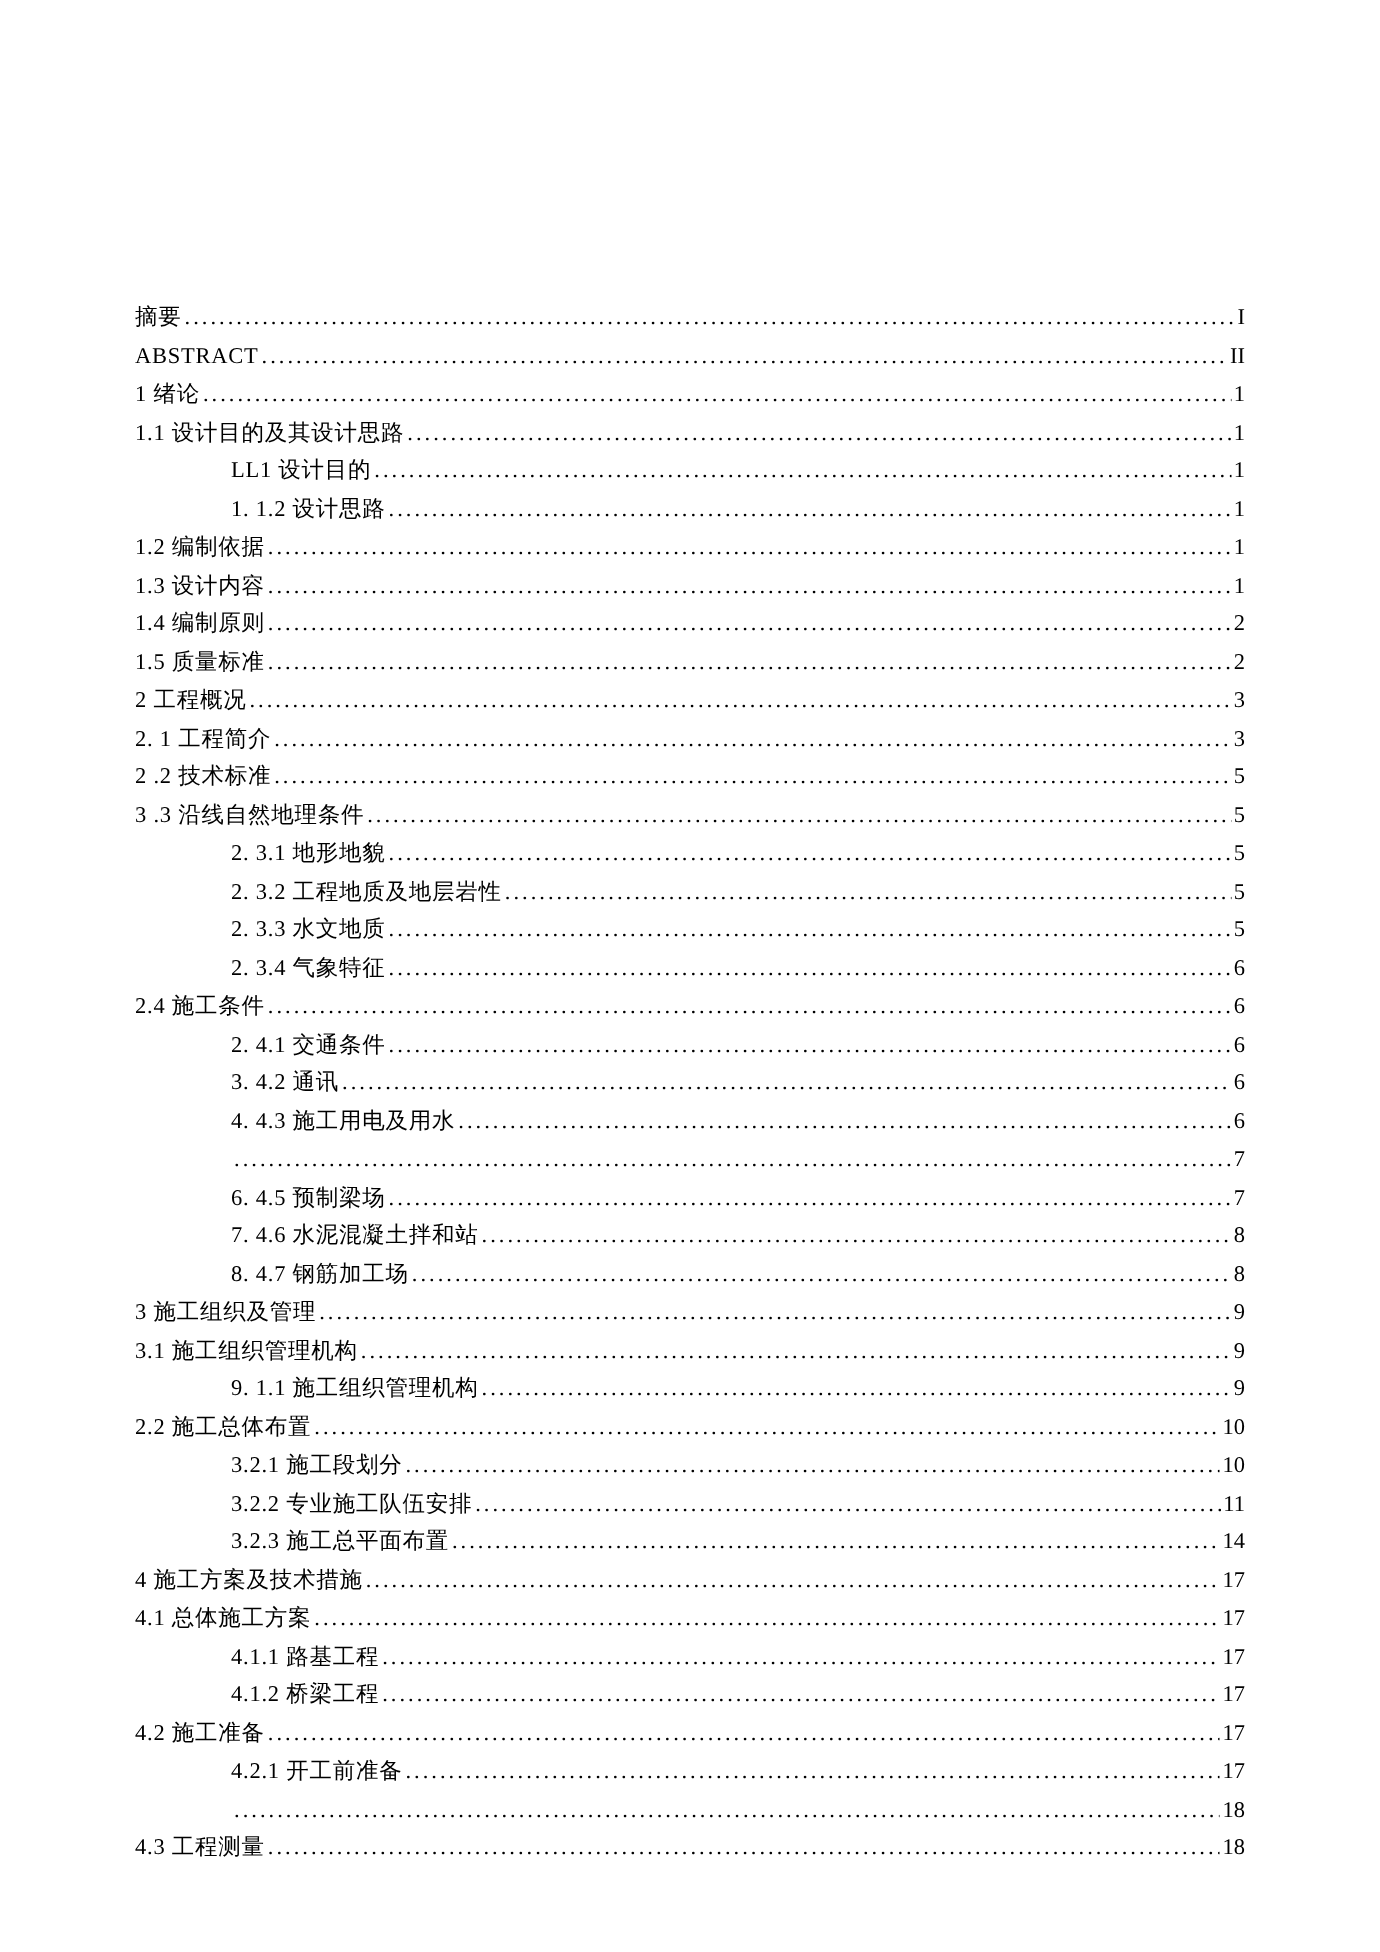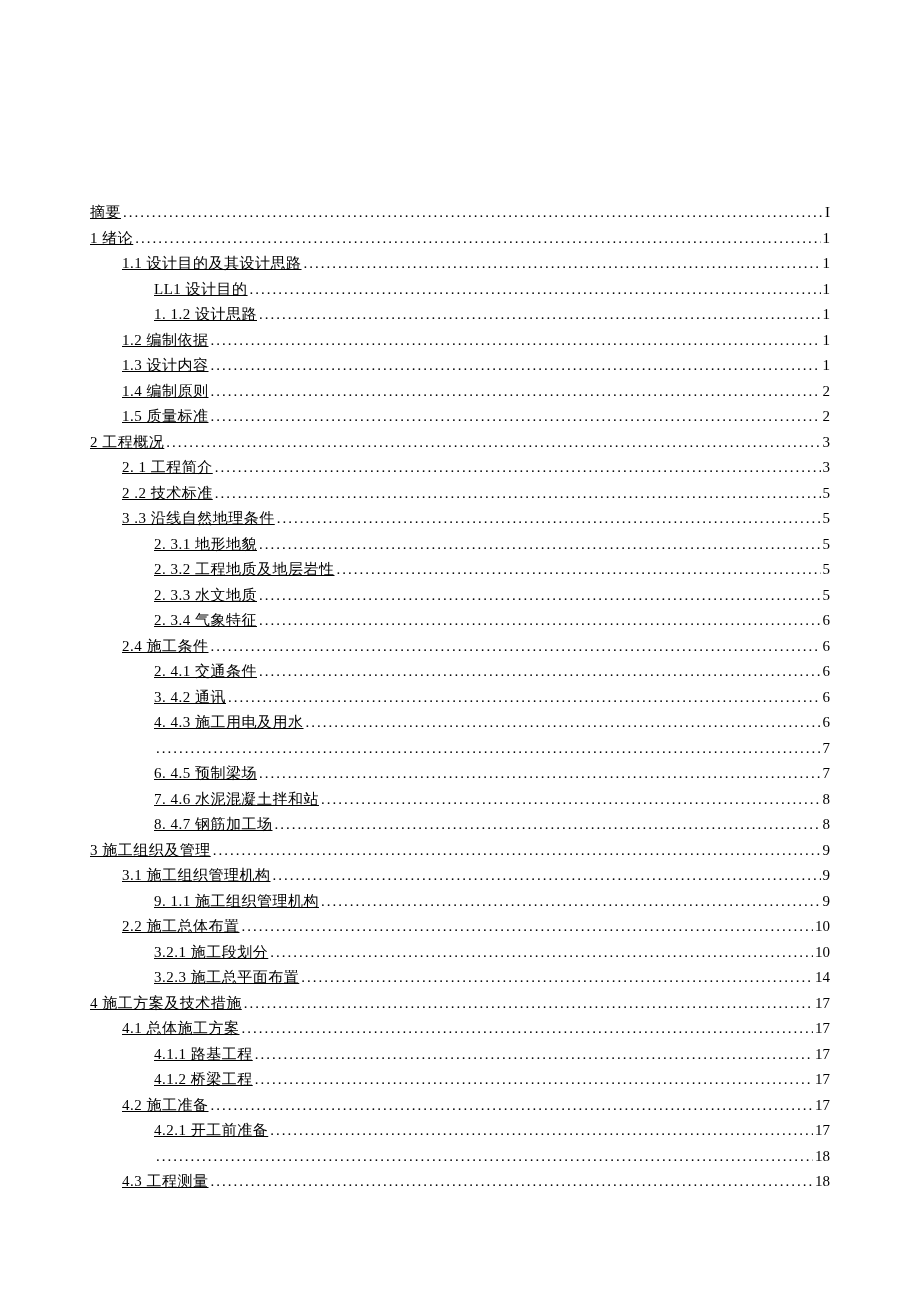--- a/index.html
+++ b/index.html
@@ -16,50 +16,54 @@
     }
     .toc-line {
       display: flex;
       align-items: baseline;
       line-height: 1.7;
       white-space: nowrap;
     }
     .toc-label {
       flex: 0 0 auto;
       letter-spacing: 0.5px;
-      text-decoration: underline;
     }
     .toc-dots {
       flex: 1 1 auto;
       overflow: hidden;
       letter-spacing: 2px;
       color: #000;
       margin: 0 2px;
     }
     .toc-dots::after {
       content: ".......................................................................................................................................................................";
     }
     .toc-page {
       flex: 0 0 auto;
     }
     .lvl0 { margin-left: 0; }
-    .lvl1 { margin-left: 32px; }
+    .lvl1 { }
     .lvl2 { margin-left: 64px; justify-content: flex-end; }
   </style>
 </head>
 <body>
 
 <div class="page">
   <div id="toc-container">
       <div class="toc-line lvl0">
         <span class="toc-label">摘要</span>
         <span class="toc-dots"></span>
         <span class="toc-page">I</span>
       </div>
       <div class="toc-line lvl0">
+        <span class="toc-label">ABSTRACT</span>
+        <span class="toc-dots"></span>
+        <span class="toc-page">II</span>
+      </div>
+      <div class="toc-line lvl0">
         <span class="toc-label">1 绪论</span>
         <span class="toc-dots"></span>
         <span class="toc-page">1</span>
       </div>
       <div class="toc-line lvl1">
         <span class="toc-label">1.1 设计目的及其设计思路</span>
         <span class="toc-dots"></span>
         <span class="toc-page">1</span>
       </div>
       <div class="toc-line lvl2">
@@ -188,20 +192,25 @@
       </div>
       <div class="toc-line lvl1">
         <span class="toc-label">2.2 施工总体布置</span>
         <span class="toc-dots"></span>
         <span class="toc-page">10</span>
       </div>
       <div class="toc-line lvl2">
         <span class="toc-label">3.2.1 施工段划分</span>
         <span class="toc-dots"></span>
         <span class="toc-page">10</span>
+      </div>
+      <div class="toc-line lvl2">
+        <span class="toc-label">3.2.2 专业施工队伍安排</span>
+        <span class="toc-dots"></span>
+        <span class="toc-page">11</span>
       </div>
       <div class="toc-line lvl2">
         <span class="toc-label">3.2.3 施工总平面布置</span>
         <span class="toc-dots"></span>
         <span class="toc-page">14</span>
       </div>
       <div class="toc-line lvl0">
         <span class="toc-label">4 施工方案及技术措施</span>
         <span class="toc-dots"></span>
         <span class="toc-page">17</span>

